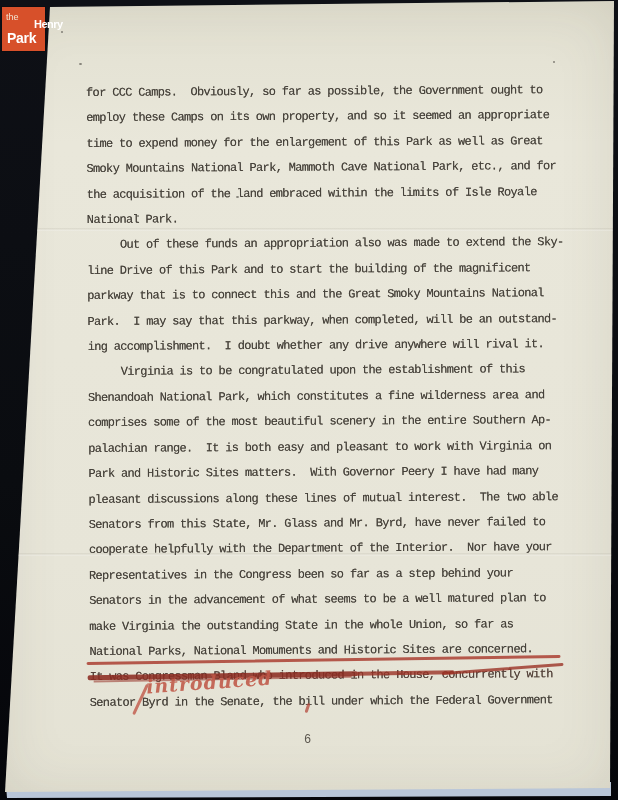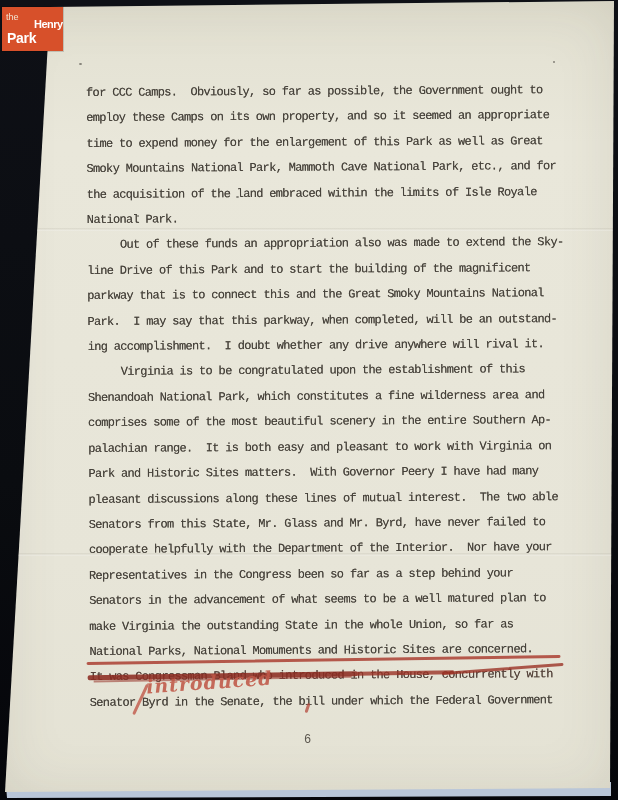--- a/index.html
+++ b/index.html
@@ -60,21 +60,21 @@
   }
   .caret-slash{position:absolute;left:139px;top:683px;width:3px;height:33px;
     background:#c05848;transform:rotate(25deg);border-radius:2px;opacity:.8;}
   .comma-mark{position:absolute;left:306px;top:703px;width:3px;height:10px;
     background:#b44a3c;transform:rotate(18deg);border-radius:2px;opacity:.75;}
 
   .pagenum{position:absolute;left:304px;top:733px;
     font-family:"Liberation Mono", monospace;font-size:12px;color:#5a554d;}
 
   
-  .logo{position:absolute;left:2px;top:7px;width:61px;height:44px;background:#d7502a;
+  .logo{position:absolute;left:2px;top:7px;width:43px;height:44px;background:#d7502a;
     box-shadow:0 0 0 1px rgba(0,0,0,.15);}
   .logo span{position:absolute;line-height:1;}
   .l-the{left:4px;top:6px;font-size:9px;font-weight:400;color:#f2e3d0;}
   .l-henry{left:14px;top:12px;font-size:11px;font-weight:bold;color:#ffffff;letter-spacing:-0.5px;padding-left:18px;}
   .l-ford{left:5px;top:24px;font-size:14px;font-weight:bold;color:#ffffff;letter-spacing:-0.3px;}
 </style>
 </head>
 <body>
 
 <div class="scene">

